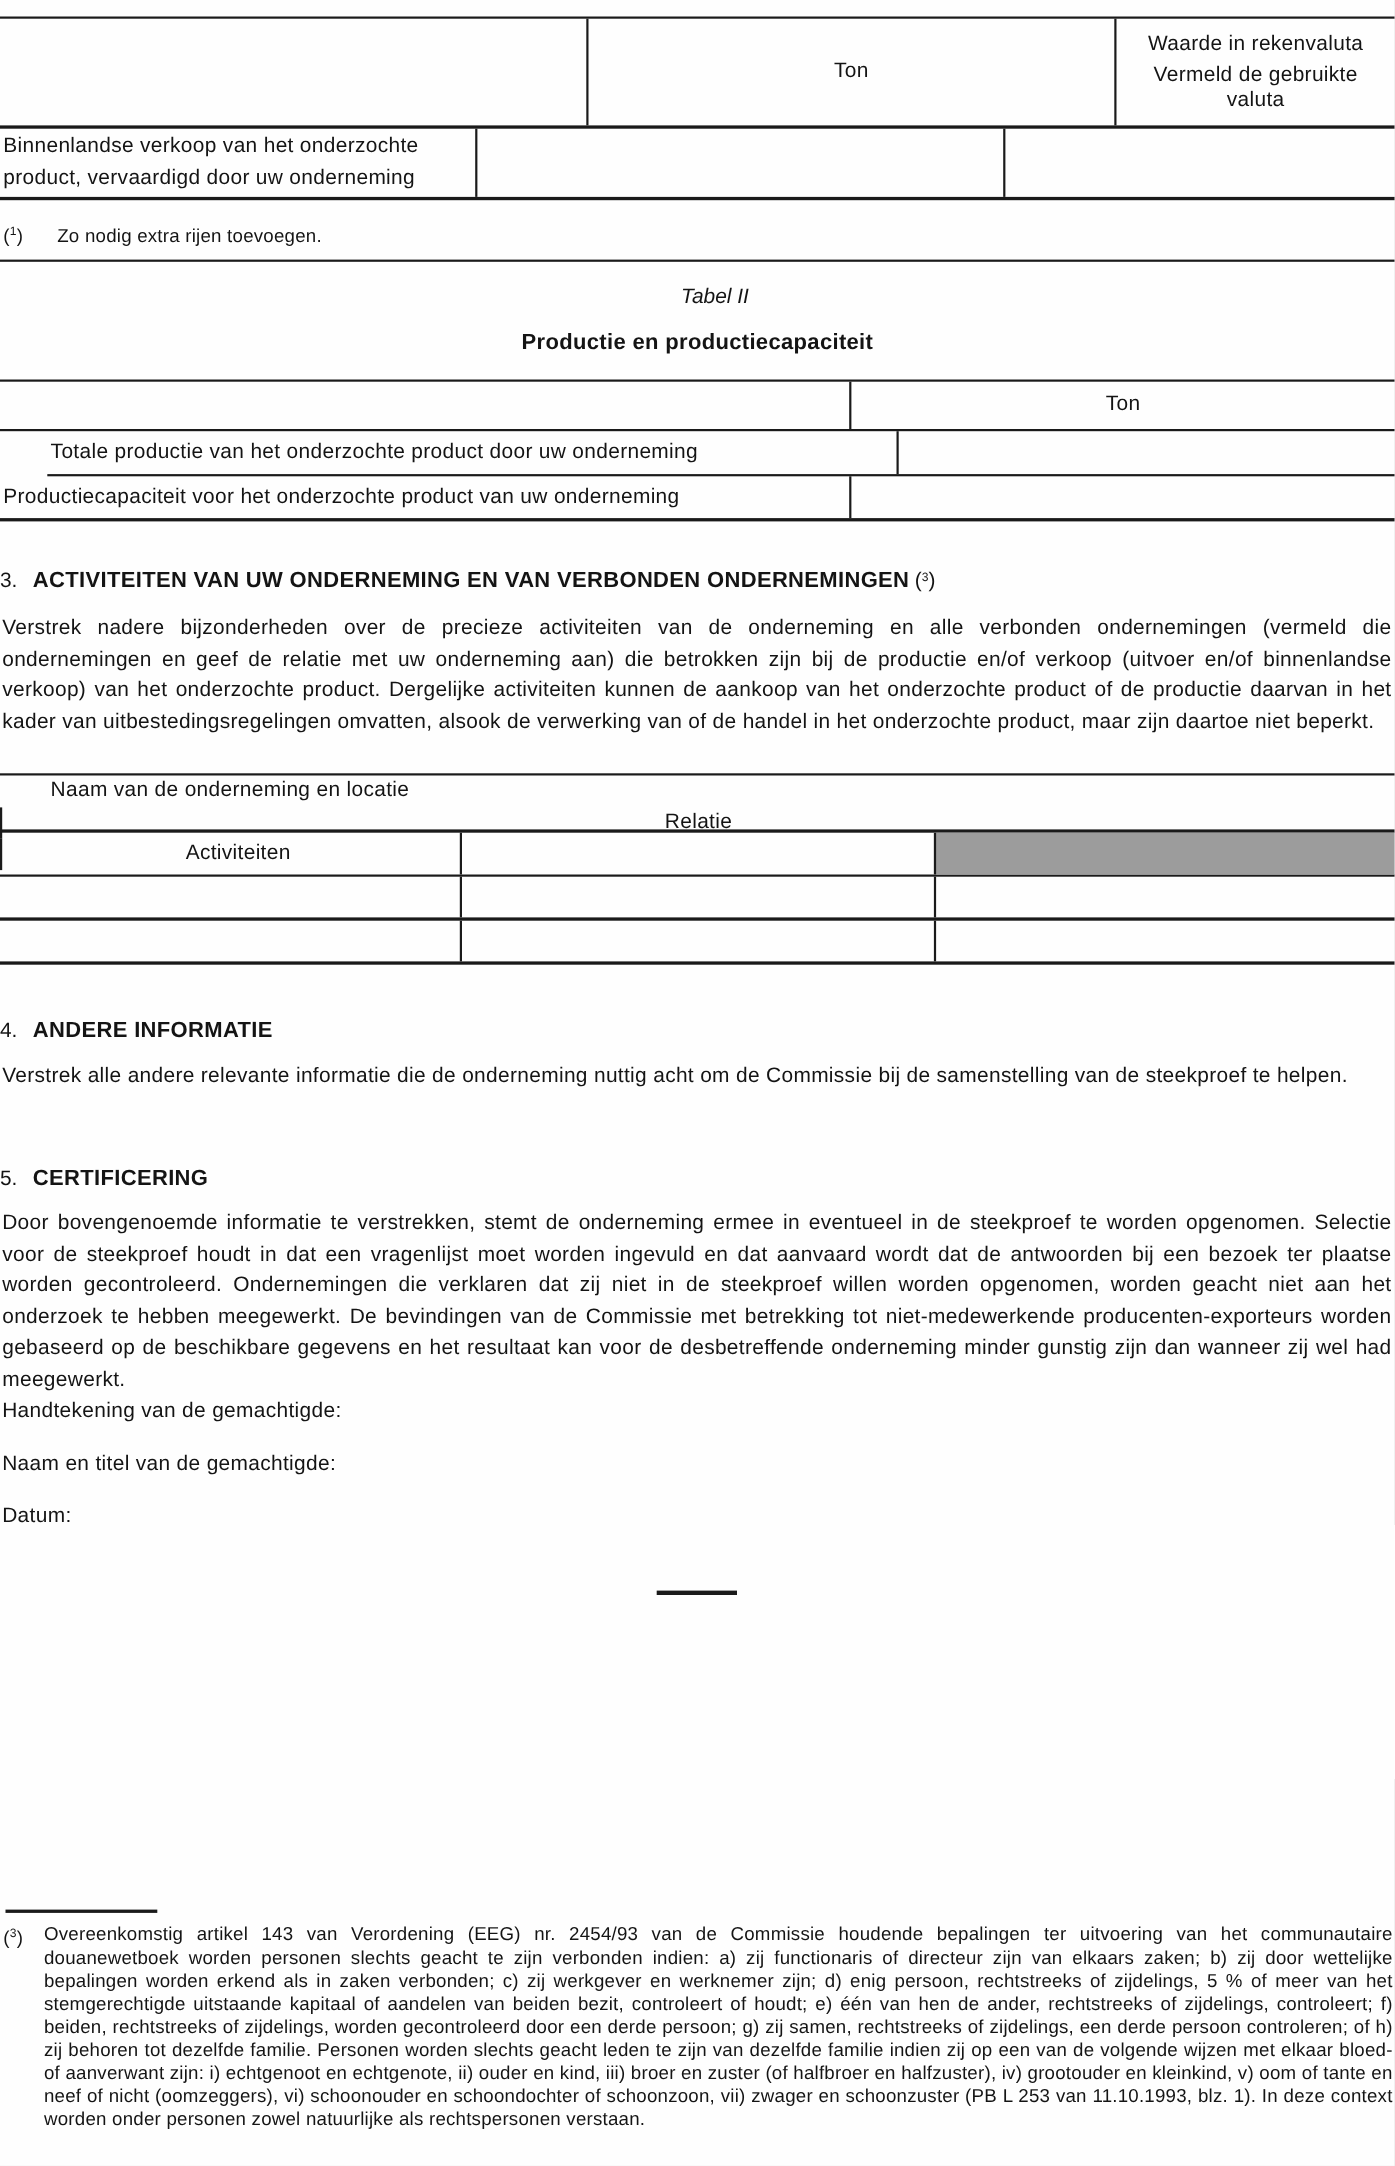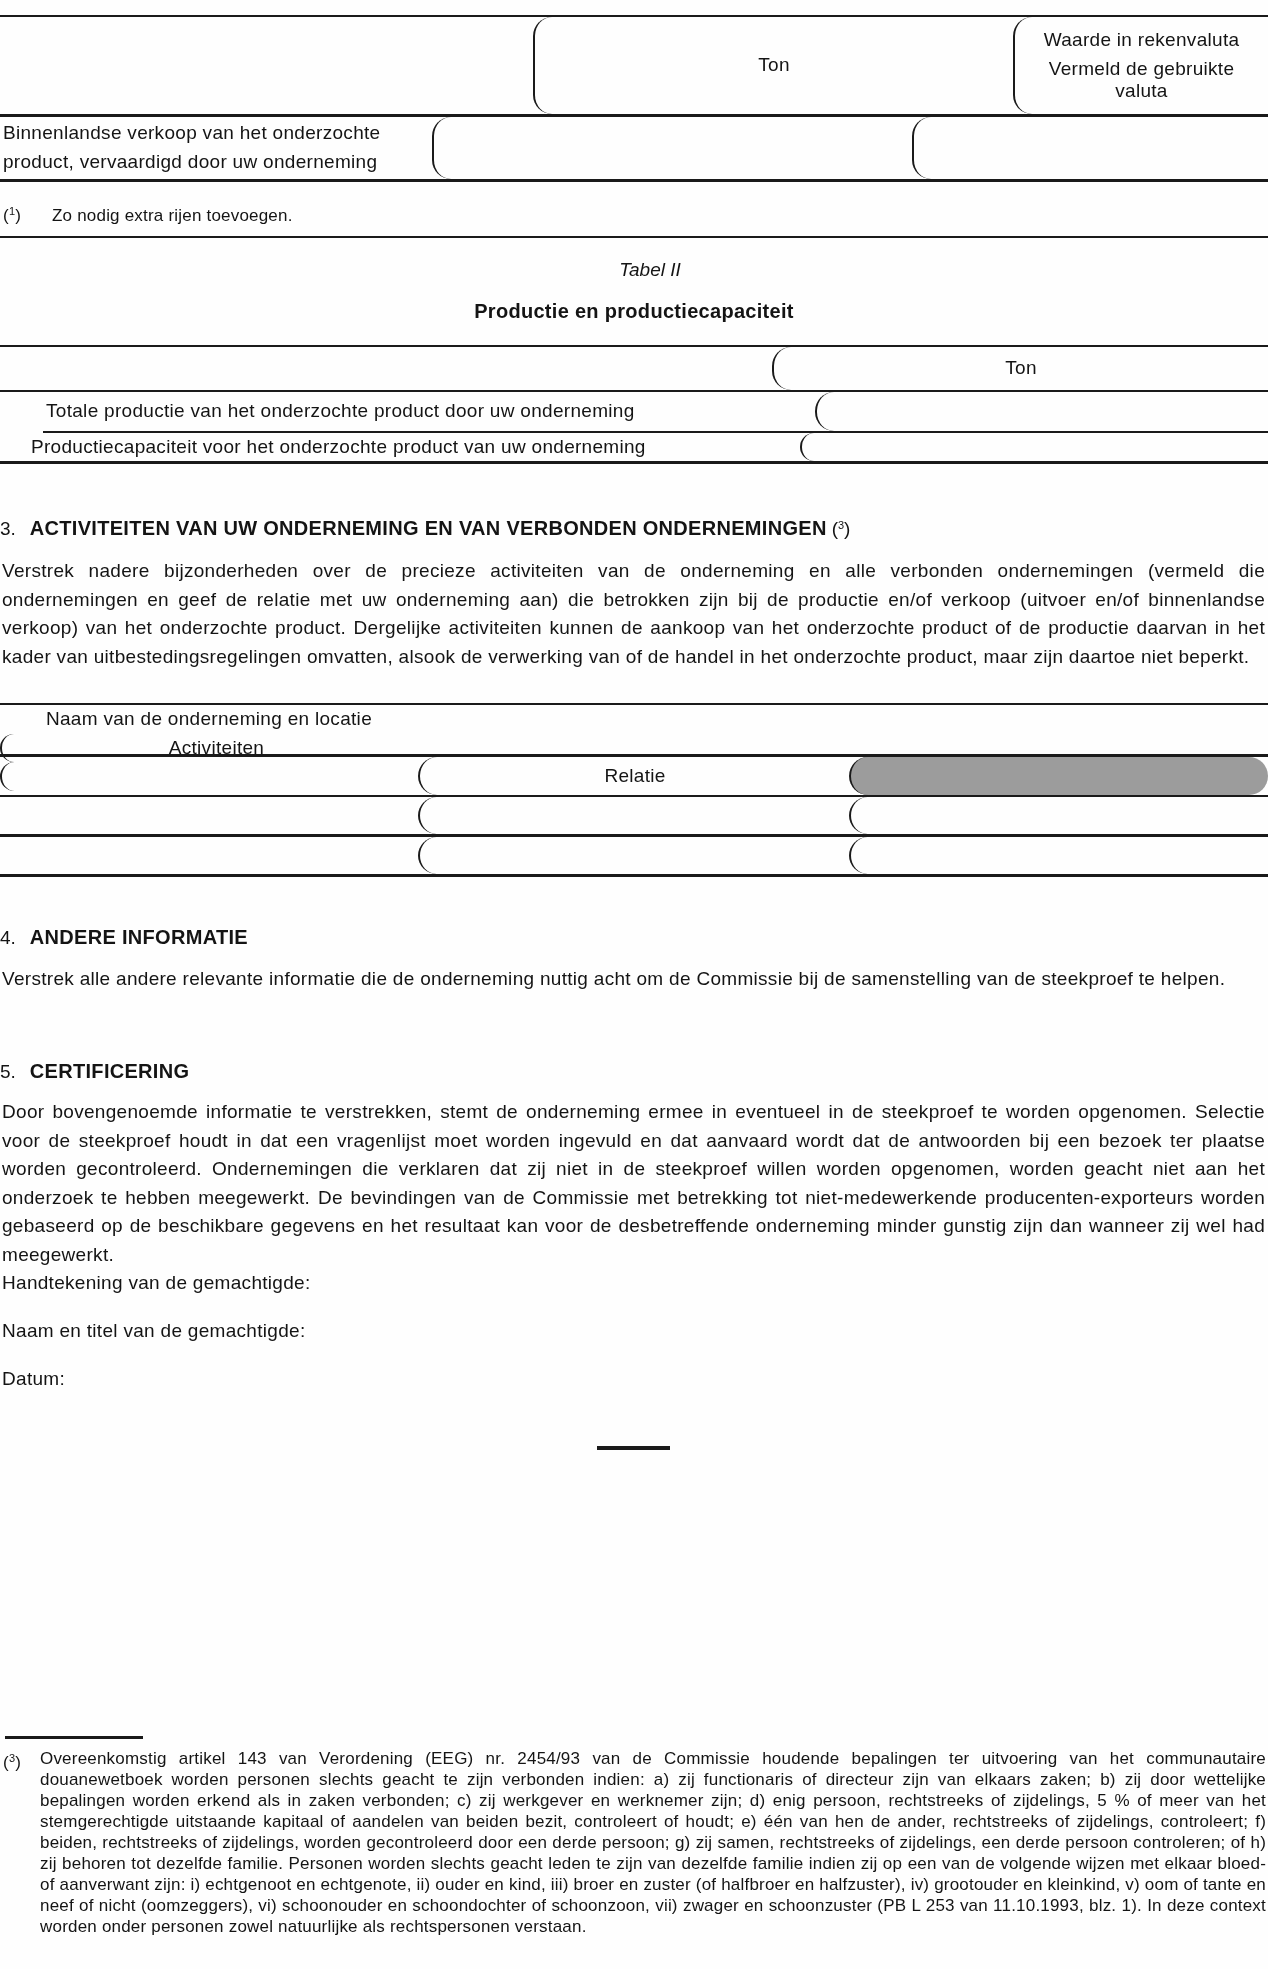--- a/index.html
+++ b/index.html
@@ -10,21 +10,21 @@
     background:#fefefe;
     font-family:"Liberation Sans", sans-serif;
     color:#141414;
     overflow:hidden;
   }
   .abs{position:absolute;}
   .rule{position:absolute;background:#1a1a1a;}
   
   .tbl{position:absolute;left:0;width:1268px;border-top:2px solid #1a1a1a;box-sizing:border-box;}
   .trow{display:flex;box-sizing:border-box;}
-  .cell{box-sizing:border-box;position:relative;border-radius:19px;}
+  .cell{box-sizing:border-box;position:relative;}
   .vline{border-left:2px solid #1a1a1a;}
   .hthick{border-bottom:3px solid #1a1a1a;}
   .hthin{border-bottom:2px solid #1a1a1a;}
   .center-xy{display:flex;align-items:center;justify-content:center;text-align:center;}
   
   .body-txt{font-size:19px;line-height:28.6px;letter-spacing:0.3px;}
   .just{text-align:justify;}
   .para{position:absolute;left:0;width:1268px;padding:0 3px 0 2px;box-sizing:border-box;}
   .fn-txt{font-size:17px;line-height:21px;letter-spacing:0.2px;}
   .caption-italic{font-style:italic;font-size:19px;}
@@ -73,36 +73,36 @@
 
   <div class="tbl" style="top:345px;">
     <div class="trow hthin" style="height:45px;">
       <div class="cell" style="width:772px;"></div>
       <div class="cell vline center-xy body-txt" style="flex:1;">Ton</div>
     </div>
     <div class="trow hthin" style="height:41px;margin-left:43px;">
       <div class="cell body-txt" style="width:772px;display:flex;align-items:center;padding-left:3px;">Totale productie van het onderzochte product door uw onderneming</div>
       <div class="cell vline" style="flex:1;"></div>
     </div>
-    <div class="trow hthick" style="height:31px;padding-left:28px;">
+    <div class="trow hthick" style="height:41px;">
       <div class="cell body-txt" style="width:772px;display:flex;align-items:center;padding-left:3px;">Productiecapaciteit voor het onderzochte product van uw onderneming</div>
       <div class="cell vline" style="flex:1;"></div>
     </div>
   </div>
 
   <div class="sec-head" style="top:517px;">
     <span class="sec-num">3.</span><span class="sec-title">ACTIVITEITEN VAN UW ONDERNEMING EN VAN VERBONDEN ONDERNEMINGEN</span><span class="sec-ref"><span>(</span><sup>3</sup><span>)</span></span>
   </div>
   <div class="para body-txt just" style="top:557px;">Verstrek nadere bijzonderheden over de precieze activiteiten van de onderneming en alle verbonden ondernemingen (vermeld die ondernemingen en geef de relatie met uw onderneming aan) die betrokken zijn bij de productie en/of verkoop (uitvoer en/of binnenlandse verkoop) van het onderzochte product. Dergelijke activiteiten kunnen de aankoop van het onderzochte product of de productie daarvan in het kader van uitbestedingsregelingen omvatten, alsook de verwerking van of de handel in het onderzochte product, maar zijn daartoe niet beperkt.</div>
 
   <div class="tbl" style="top:703px;">
     <div class="trow hthick" style="height:52px;flex-direction:column;">
       <div class="cell center-xy body-txt" style="width:418px;">Naam van de onderneming en locatie</div>
+      <div class="cell vline center-xy body-txt" style="flex:1;">Relatie</div>
       <div class="cell vline center-xy body-txt" style="width:431px;">Activiteiten</div>
-      <div class="cell vline center-xy body-txt" style="flex:1;">Relatie</div>
     </div>
     <div class="trow hthin" style="height:40px;">
       <div class="cell" style="width:418px;"></div>
       <div class="cell vline" style="width:431px;"></div>
       <div class="cell vline" style="flex: 1 1 0%; background: rgb(156, 156, 156);"></div>
     </div>
     <div class="trow hthick" style="height:40px;">
       <div class="cell" style="width:418px;"></div>
       <div class="cell vline" style="width:431px;"></div>
       <div class="cell vline" style="flex:1;"></div>

